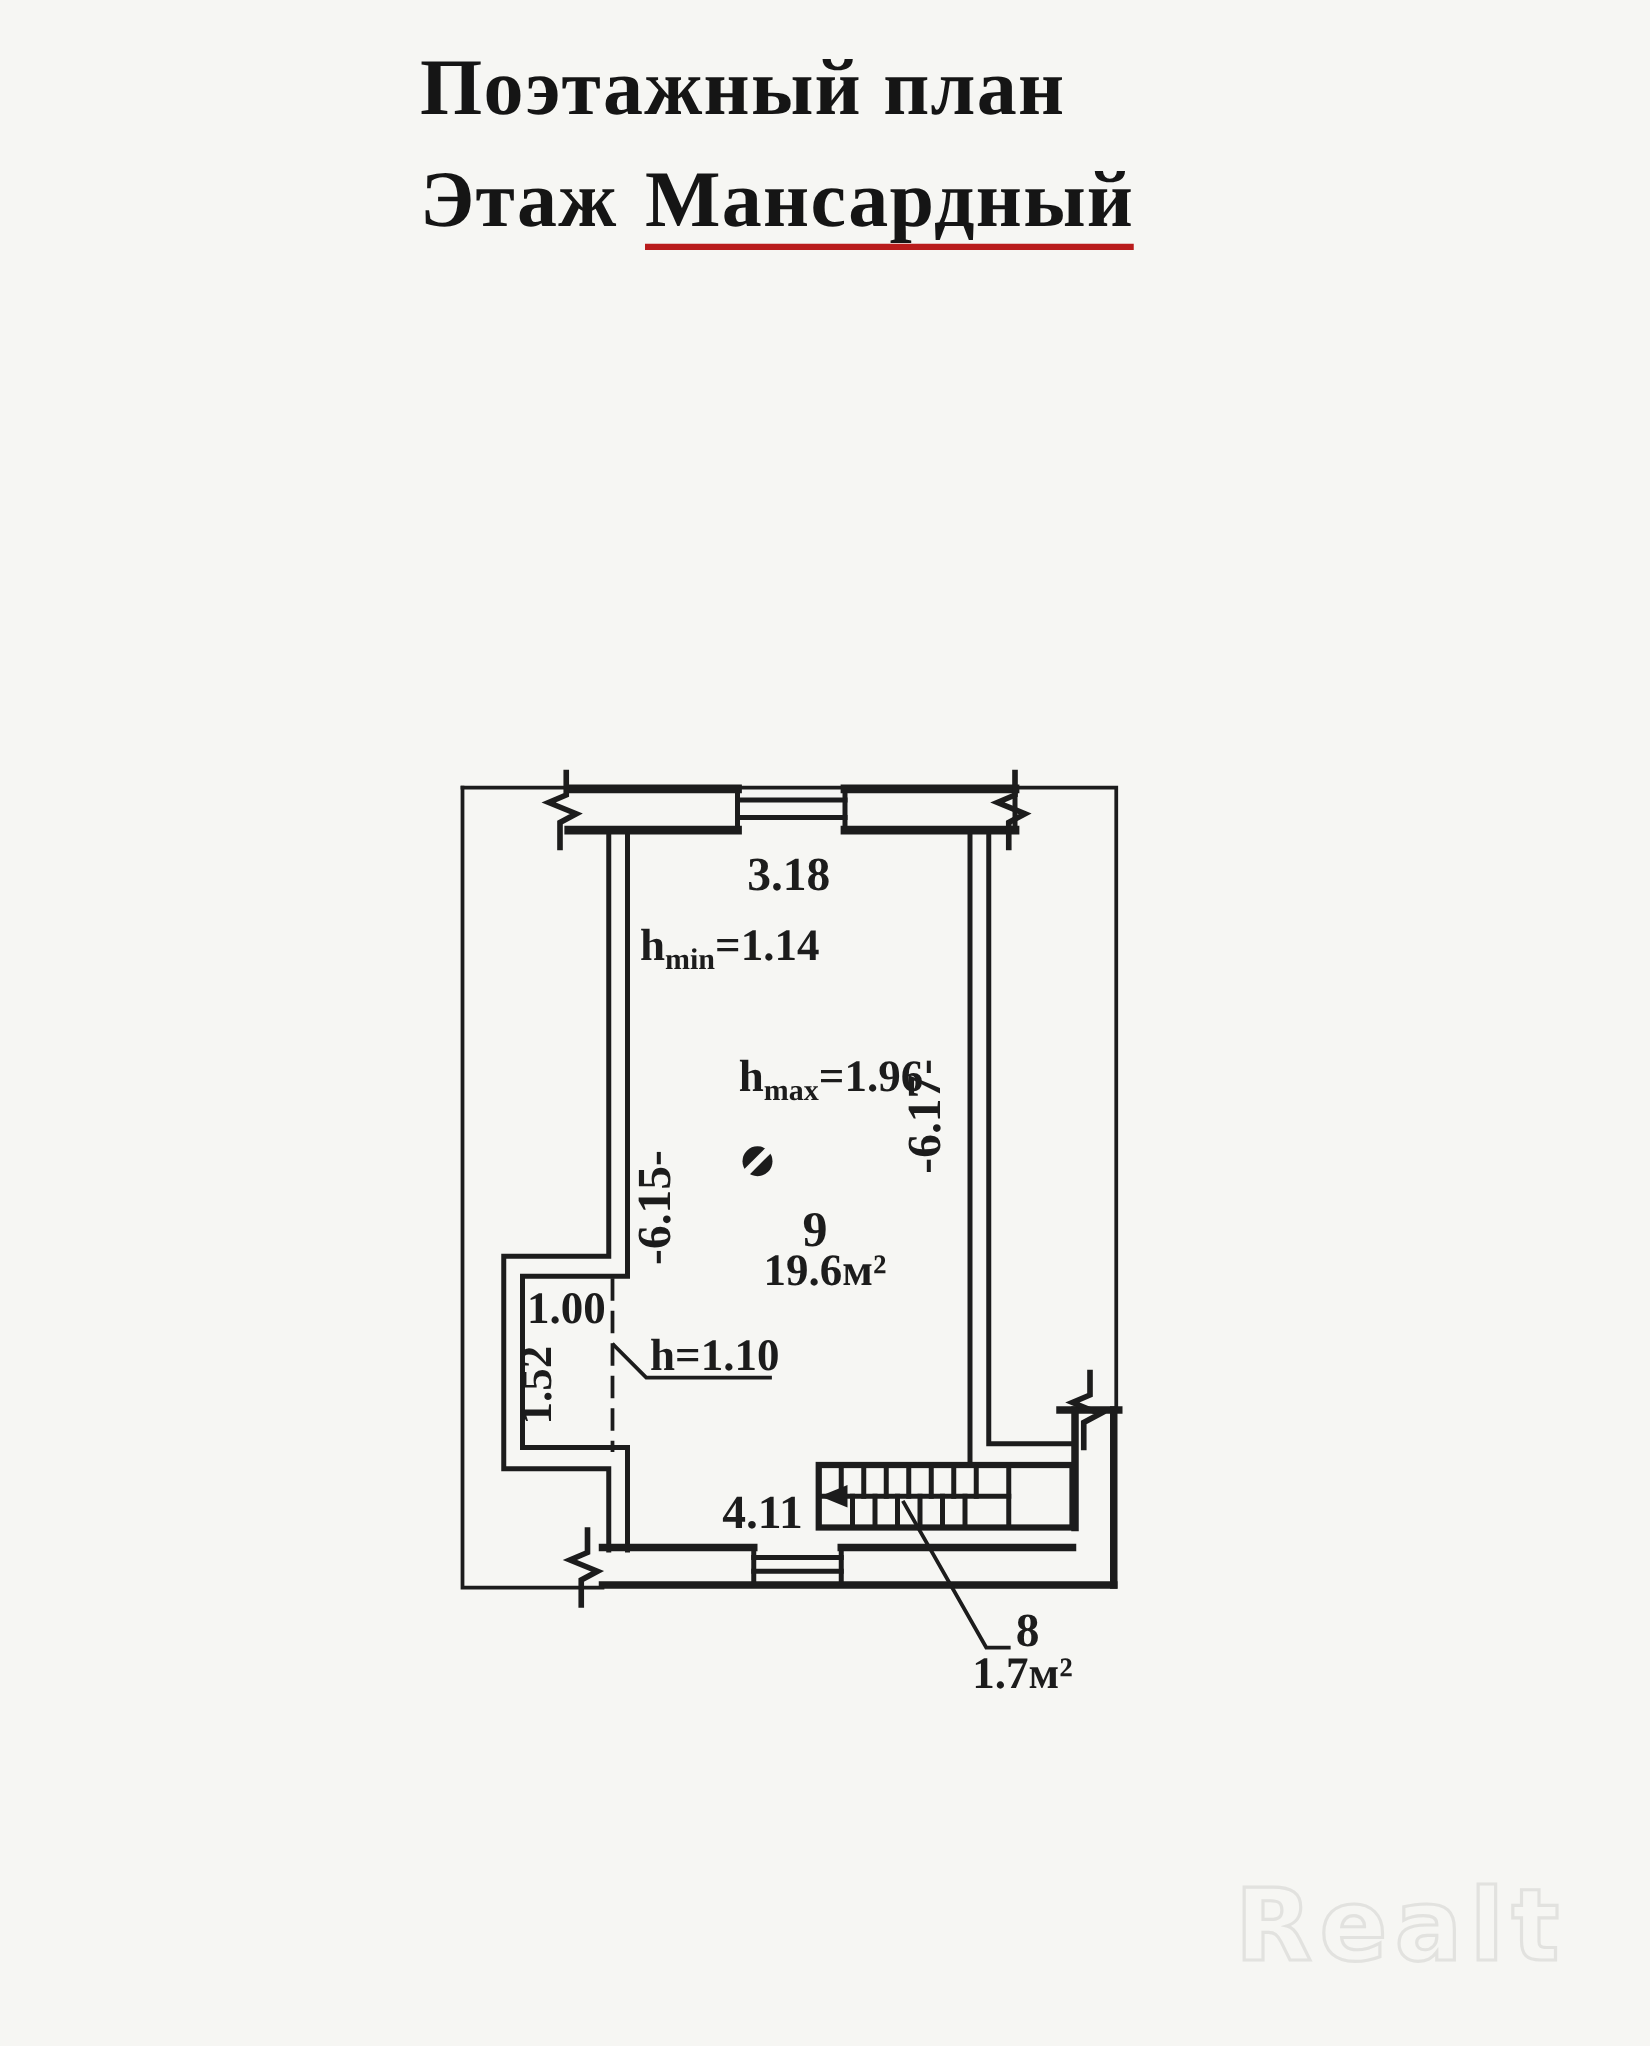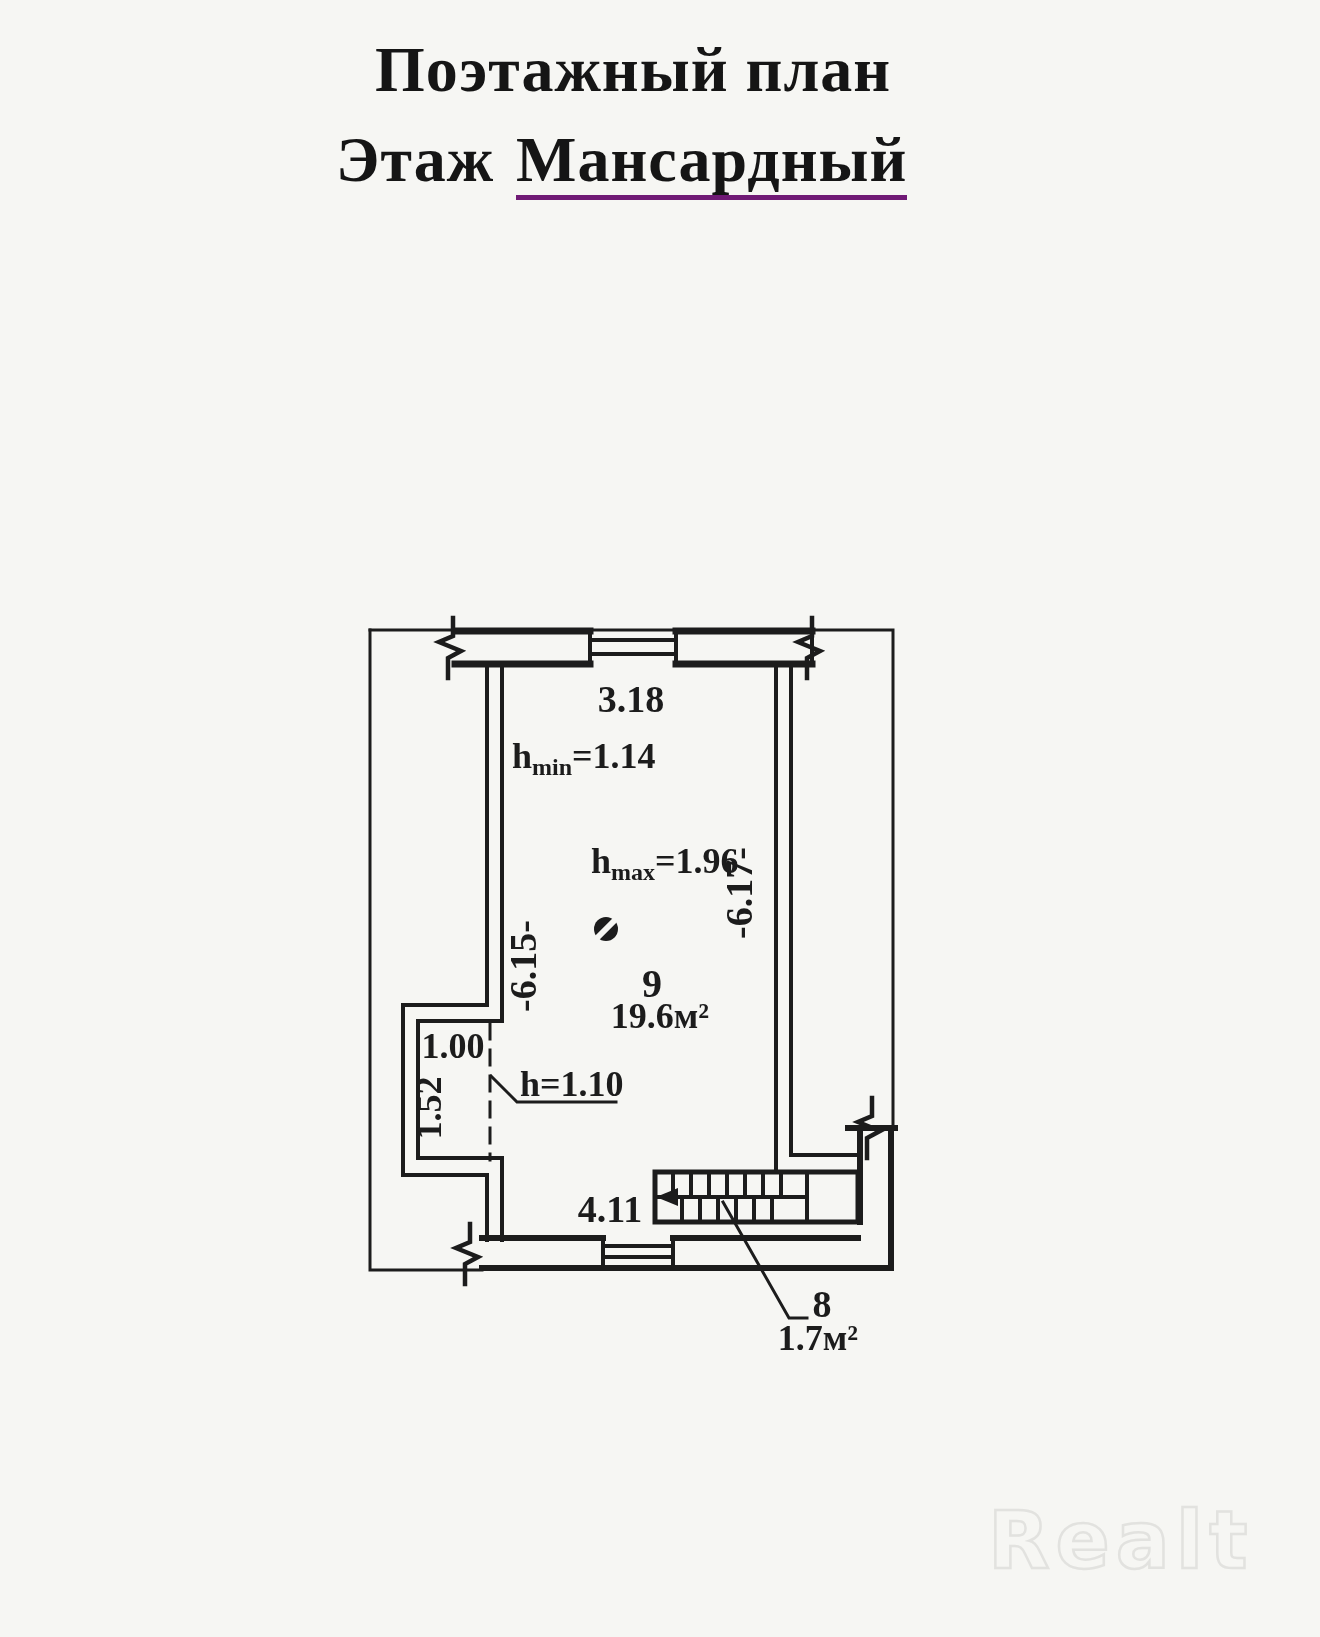--- a/index.html
+++ b/index.html
@@ -6,24 +6,24 @@
   body{
     width:1320px;height:1637px;position:relative;overflow:hidden;
     background:#f6f6f3;
     font-family:"Liberation Serif","DejaVu Serif",serif;
   }
   .page{position:absolute;inset:0;}
   .hdr{
     position:absolute;left:336px;color:#151515;font-weight:bold;
     font-size:64px;line-height:1;letter-spacing:1px;white-space:nowrap;
   }
-  .hdr-1{top:38px;margin-left:39px;}
+  .hdr-1{top:38px;}
   .hdr-2{top:128px;}
   .floor-underline{
-    display:inline-block;border-bottom:5px solid #701a75;padding-bottom:3px;
+    display:inline-block;border-bottom:5px solid #b91c1c;padding-bottom:3px;
   }
   .word-gap{display:inline-block;width:22px;}
   svg text{
     font-family:"Liberation Serif","DejaVu Serif",serif;
     font-weight:bold;fill:#1c1c1c;
   }
   .watermark{
     position:absolute;left:988px;top:1494px;
     font-family:"DejaVu Sans","Liberation Sans",sans-serif;
     font-weight:bold;font-size:80px;letter-spacing:6px;white-space:nowrap;

